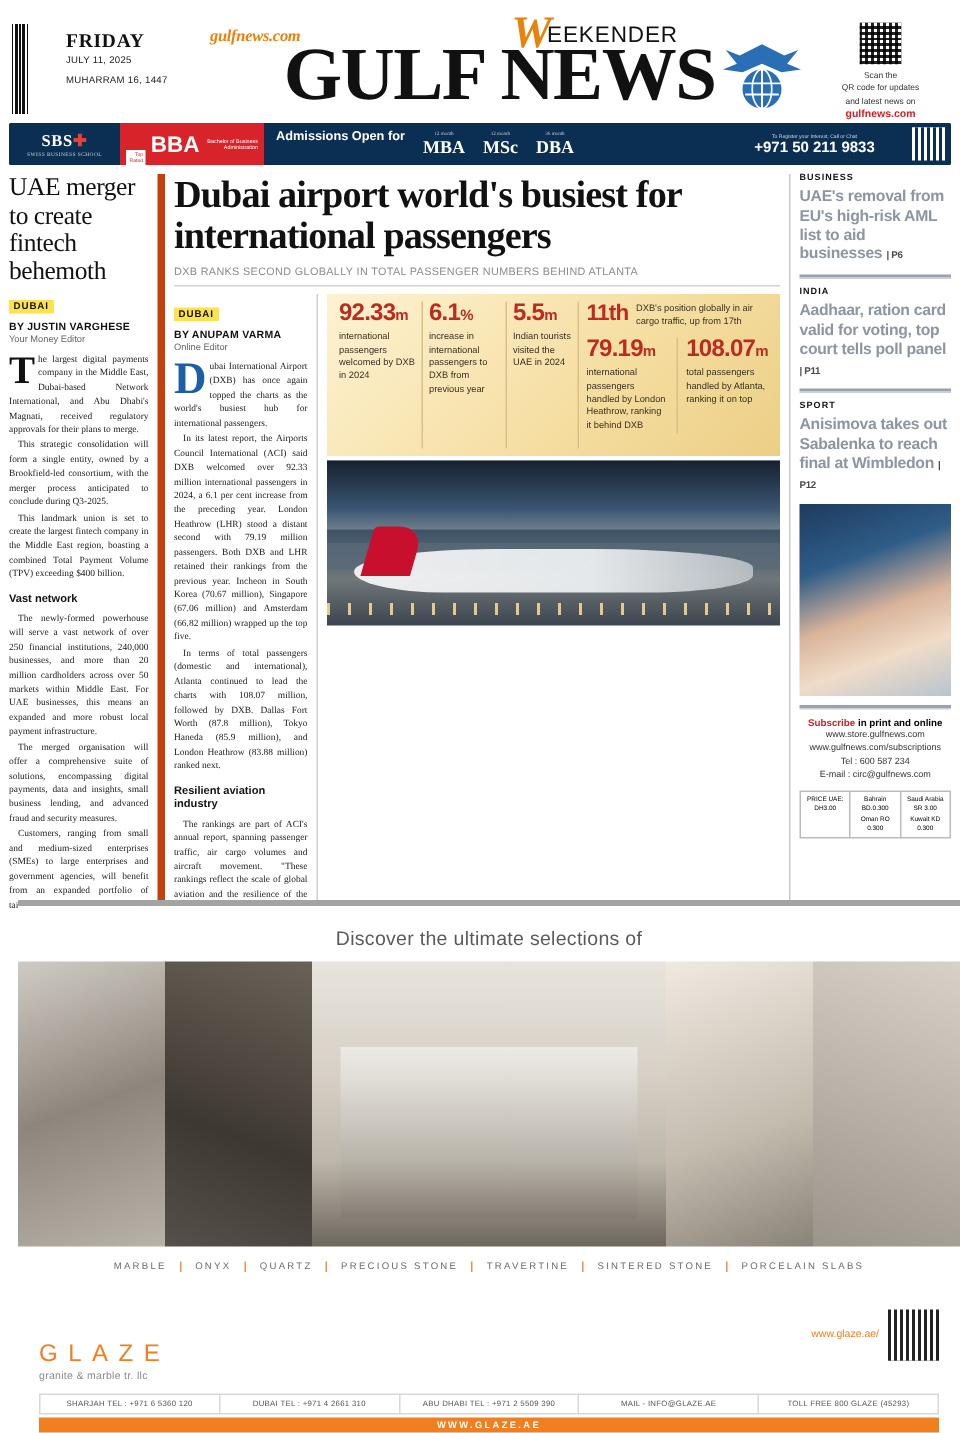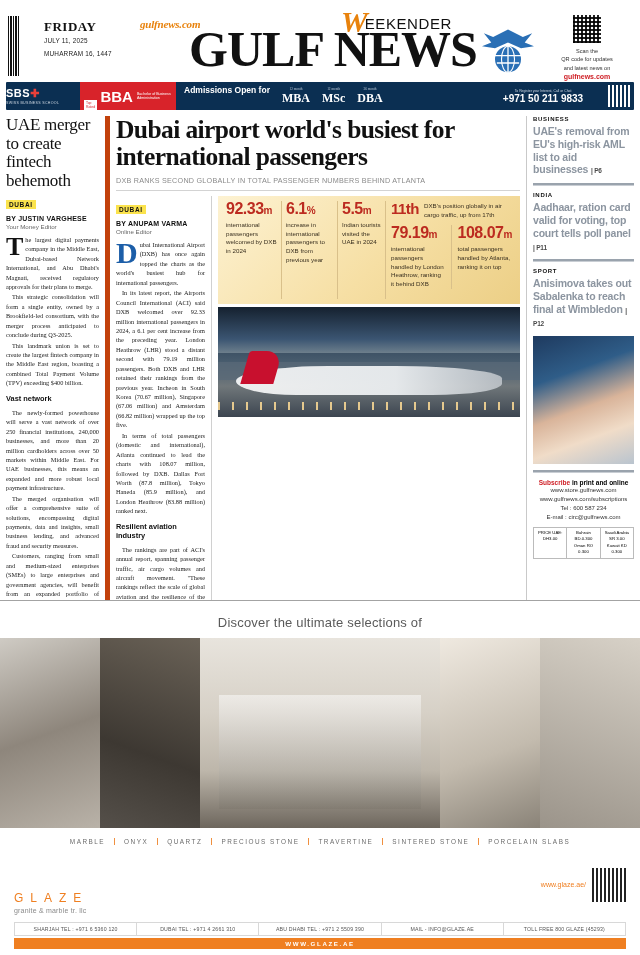--- a/index.html
+++ b/index.html
@@ -30,25 +30,25 @@
   .qr { width:30px; height:30px; margin:0 auto;
     background:
       repeating-linear-gradient(90deg,#222 0 2px,#fff 2px 4px),
       repeating-linear-gradient(0deg,#222 0 2px,#fff 2px 4px);
     background-blend-mode: multiply; border:1px solid #fff; }
   .qrtext { font-size:5.6px; color:#333; line-height:1.5; margin-top:3px; }
   .qrtext .site { color:#cf2027; font-weight:700; font-size:7px; }
 
   
   .adstrip { margin:4px 6px 0 6px; height:28px; background:#0b2f52; display:flex; align-items:center; color:#fff; border-radius:1px; overflow:hidden; }
-  .ad-sbs { width:74px; text-align:left; }
+  .ad-sbs { width:74px; text-align:center;font-family:Liberation Serif, serif; }
   .ad-sbs .sbs { font-weight:700; font-size:11px; letter-spacing:.5px; }
   .ad-sbs .sbs .cross { color:#e8403a; }
   .ad-sbs .sub { font-size:3.6px; letter-spacing:.3px; color:#cfd8e2; margin-top:1px;}
-  .ad-bba { background:#d8232a; height:28px; width:96px; display:flex; align-items:center; padding:16px 4px; }
+  .ad-bba { background:#d8232a; height:28px; width:96px; display:flex; align-items:center; padding:16px 4px;text-align:right; }
   .ad-bba .tag { font-size:3.4px; background:#fff; color:#d8232a; padding:1px 2px; margin-right:3px; align-self:flex-start; margin-top:4px;}
   .ad-bba .big { font-family:"Liberation Sans",sans-serif; font-weight:700; font-size:15px; }
   .ad-bba .small { font-size:3.6px; line-height:1.25; margin-left:4px; }
   .ad-mid { flex:1; display:flex; align-items:center; padding-left:8px; }
   .ad-mid .adm { font-weight:700; font-size:8.5px; line-height:1.25;margin-top:36px; }
   .deg { text-align:center; margin-left:12px;font-family:Liberation Serif, serif; }
   .deg .mo { font-size:3.4px; color:#b9c7d6; }
   .deg .nm { font-weight:700; font-size:12px; }
   .ad-right { width:128px; text-align:center; padding-right:2px;}
   .ad-right .reg { font-size:3.4px; color:#cfd8e2; }
@@ -131,40 +131,40 @@
   .rphoto { height:128px; margin:4px 0 0; background:linear-gradient(160deg,#1e3a5f 0%,#2f5d88 30%,#d9b49a 55%,#f0dcc8 75%,#b9c4cf 100%); }
   .subs { text-align:center; margin-top:6px; }
   .subs .t1 { font-size:6.5px; font-weight:700; }
   .subs .t1 .red { color:#cf2027; }
   .subs .line { font-size:6px; color:#333; line-height:1.55; }
   .pricetbl { display:flex; border:1px solid #bbb; margin-top:4px; font-size:4.3px; }
   .pricetbl .pc { flex:1; border-right:1px solid #bbb; padding:2px; line-height:1.5; }
   .pricetbl .pc:last-child { border-right:none; }
 
   
-  .botad { position:absolute; left:0; right:0; top:600px; height:355px; background:#fff; border-top:1px solid #a3a3a3; }
+  .botad { position:absolute; left:12px; right:0; top:600px; height:355px; background:#fff; border-top:4px solid #a3a3a3; }
   .botad .tagline { text-align:center; padding-top:14px; }
   .botad .t-l1 { font-size:13px; color:#5a5a5a; letter-spacing:.2px; }
   .botad .t-l2 { font-size:15px; color:#5a5a5a; margin-top:2px; letter-spacing:.1px; }
   .botad .t-l2 .or { color:#ef7f21; }
   .botad .hero { margin-top:8px; height:190px; display:flex; }
   .hero .slab { flex:1; }
   .hero .s1 { background:linear-gradient(160deg,#cfcbc4,#8e867c 50%,#b9b2a8); }
   .hero .s2 { background:linear-gradient(200deg,#6a6257,#3d3832 60%,#55504a); }
   .hero .s3 { flex:2.4; background:linear-gradient(180deg,#e8e4dd 0%,#d6d0c6 40%,#bdb6aa 70%,#6d665d 100%); position:relative; }
   .hero .s3::after { content:""; position:absolute; left:8%; right:8%; top:30%; bottom:10%;
     background:linear-gradient(180deg,rgba(255,255,255,.5),rgba(120,115,105,.35)); }
   .hero .s4 { background:linear-gradient(160deg,#efe9e0,#c3bbae 60%,#8a8378); }
   .hero .s5 { background:linear-gradient(200deg,#d7d1c7,#9b948a); }
   .catbar { display:flex; justify-content:center; align-items:center; gap:0; margin-top:10px; padding:0 14px; }
   .catbar .c { font-size:6.4px; letter-spacing:1.5px; color:#6b6b6b; padding:0 9px; border-right:1px solid #f09040; }
   .catbar .c:last-child { border-right:none; }
   .glazerow { display:flex; align-items:center; padding:10px 14px 0; }
   .glaze { flex:1; }
-  .glaze .gname { font-size:12px; letter-spacing:7px; color:#ef7f21;margin-top:36px; }
+  .glaze .gname { font-size:16px; letter-spacing:7px; color:#ef7f21;margin-top:36px; }
   .glaze .gsub { font-size:7px; color:#8a8a8a; margin-top:2px; letter-spacing:.2px; }
   .glazerow .gweb { font-size:7px; color:#ef7f21; margin-right:6px; }
   .glazerow .gqr { width:34px; height:34px;
     background: repeating-linear-gradient(90deg,#222 0 2px,#fff 2px 4px), repeating-linear-gradient(0deg,#222 0 2px,#fff 2px 4px); }
   .contbar { display:flex; margin:8px 14px 0; border:1px solid #d8d8d8; }
   .contbar .cc { flex:1; text-align:center; font-size:5.2px; letter-spacing:.2px; color:#555; padding:3px 1px; border-right:1px solid #d8d8d8; }
   .contbar .cc:last-child { border-right:none; }
   .weburl { margin:2px 14px 0; background:#ef7f21; color:#fff; text-align:center; font-size:6.2px; letter-spacing:1.6px; padding:2px; font-weight:700; }
 </style>
 </head>

